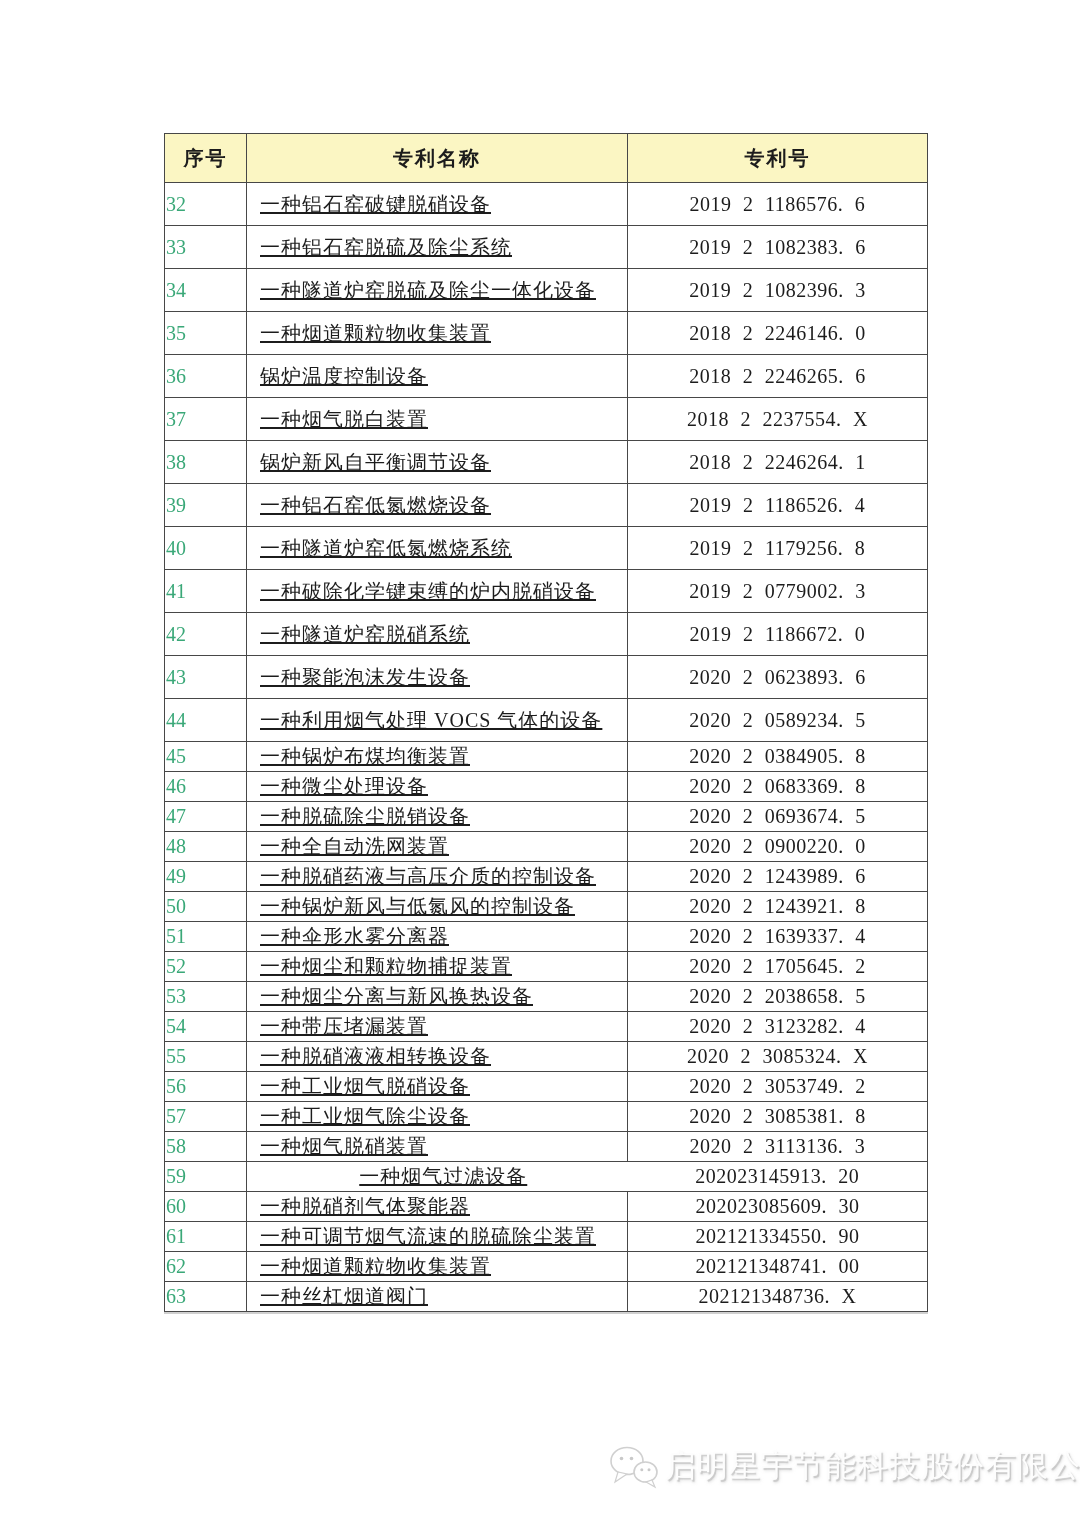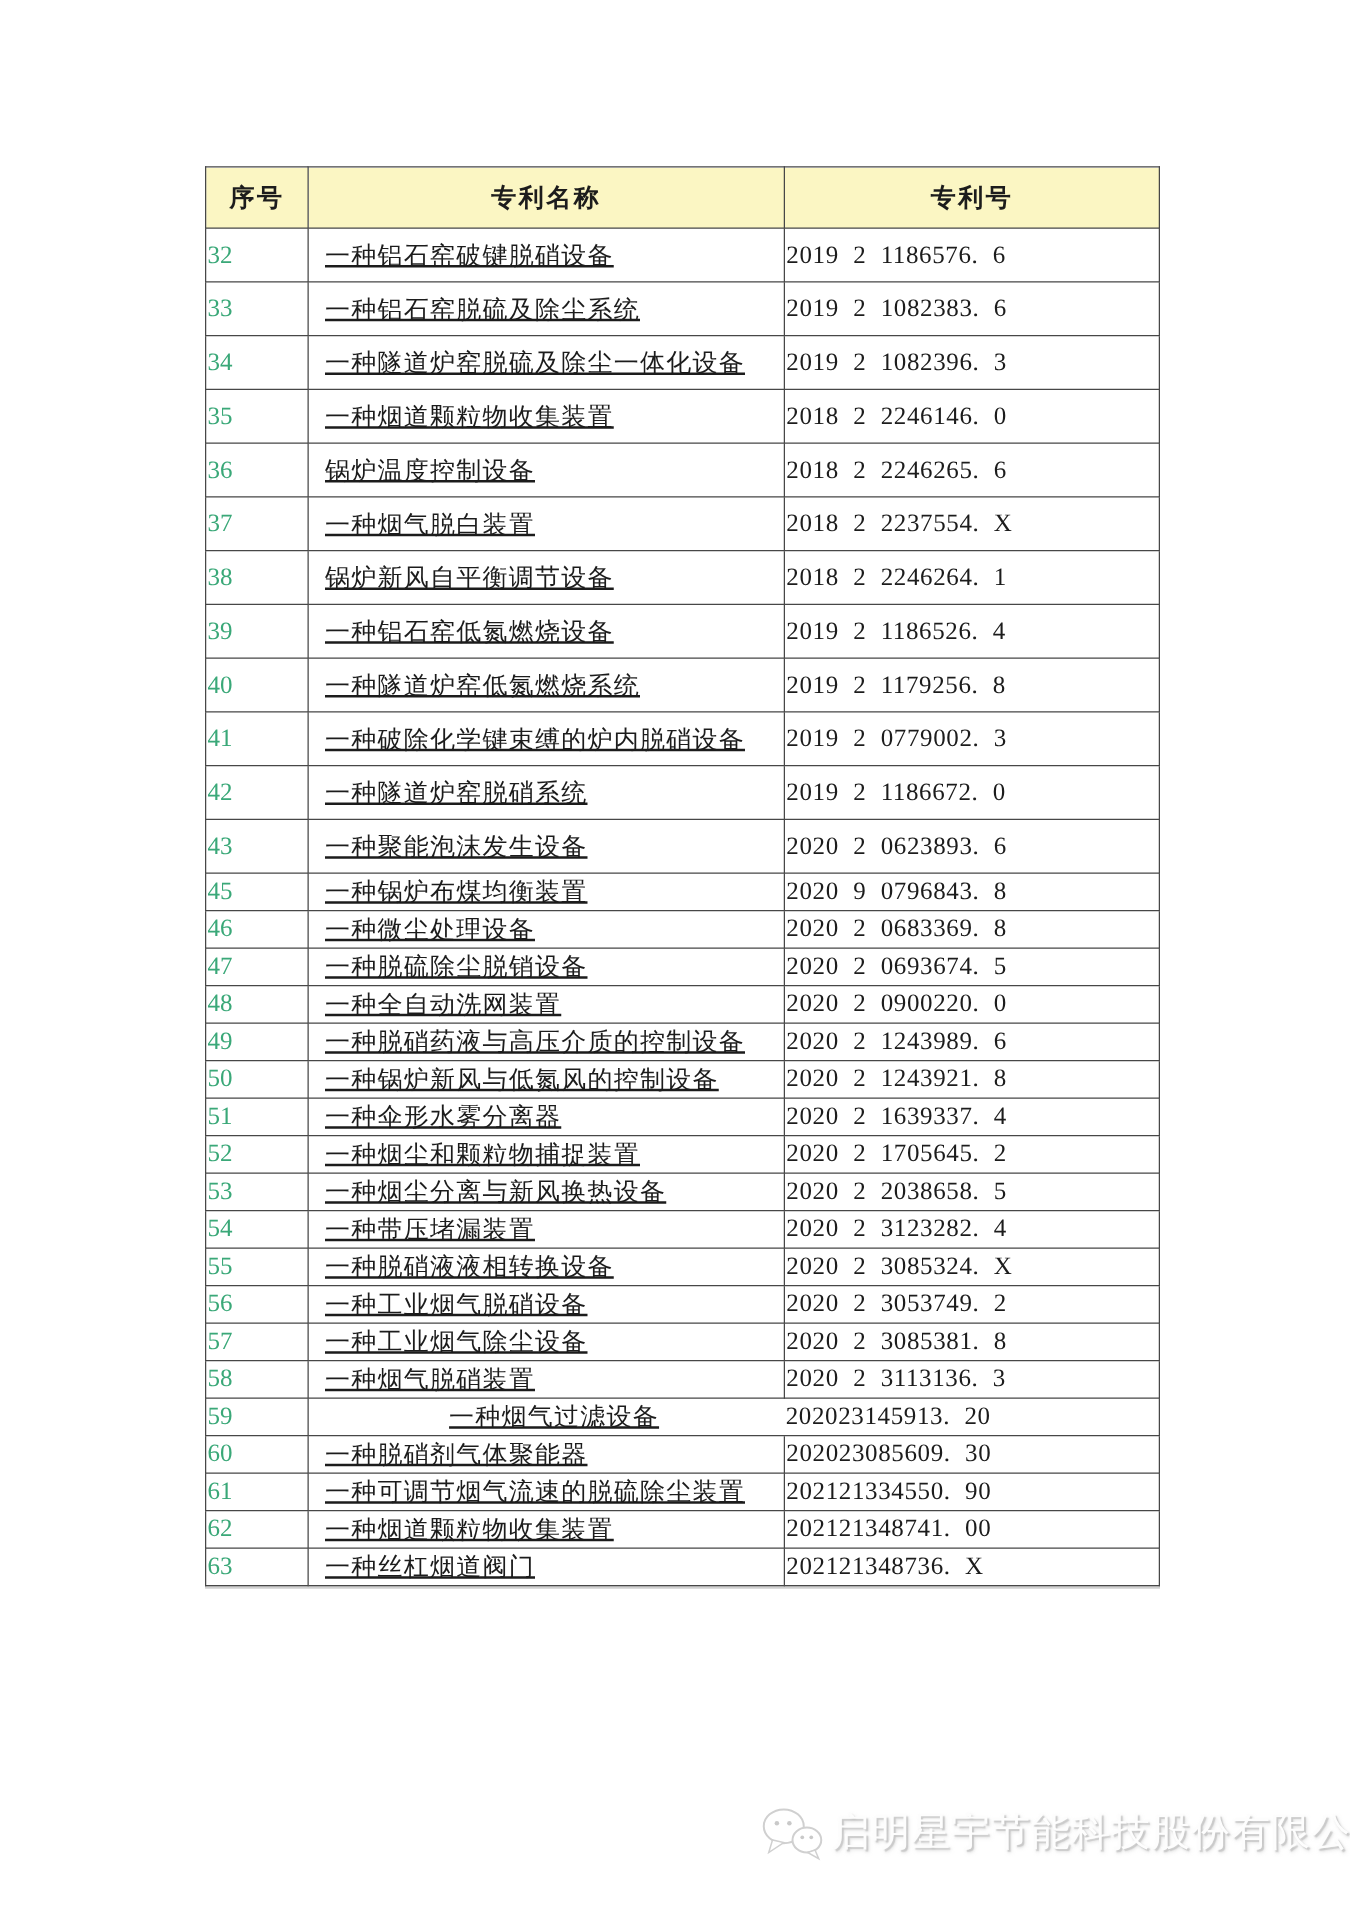--- a/index.html
+++ b/index.html
@@ -48,20 +48,21 @@
     color:var(--serial-color);
     font-size:19px;
   }
   td.c-name{
     text-align:left;
     padding-left:13px;
     letter-spacing:1px;
     text-decoration:underline;
   }
   td.c-number{
+    text-align:center;
     word-spacing:6px;
     letter-spacing:0.5px;
   }
   
   tr.no-div td.c-name{border-right:none;text-align:center;}
   tr.no-div td.c-number{border-left:none;}
 
   .watermark{
     position:absolute;
     left:608px;top:1442px;
@@ -153,24 +154,29 @@
         <tr class="tall">
           <td class="c-serial">42</td>
           <td class="c-name">一种隧道炉窑脱硝系统</td>
           <td class="c-number">2019 2 1186672. 0</td>
         </tr>
         <tr class="tall">
           <td class="c-serial">43</td>
           <td class="c-name">一种聚能泡沫发生设备</td>
           <td class="c-number">2020 2 0623893. 6</td>
         </tr>
+        <tr class="tall">
+          <td class="c-serial">44</td>
+          <td class="c-name">一种利用烟气处理 VOCS 气体的设备</td>
+          <td class="c-number">2020 2 0589234. 5</td>
+        </tr>
         <tr class="short">
           <td class="c-serial">45</td>
           <td class="c-name">一种锅炉布煤均衡装置</td>
-          <td class="c-number">2020 9 0796843. 8</td>
+          <td class="c-number">2020 2 0384905. 8</td>
         </tr>
         <tr class="short">
           <td class="c-serial">46</td>
           <td class="c-name">一种微尘处理设备</td>
           <td class="c-number">2020 2 0683369. 8</td>
         </tr>
         <tr class="short">
           <td class="c-serial">47</td>
           <td class="c-name">一种脱硫除尘脱销设备</td>
           <td class="c-number">2020 2 0693674. 5</td>

